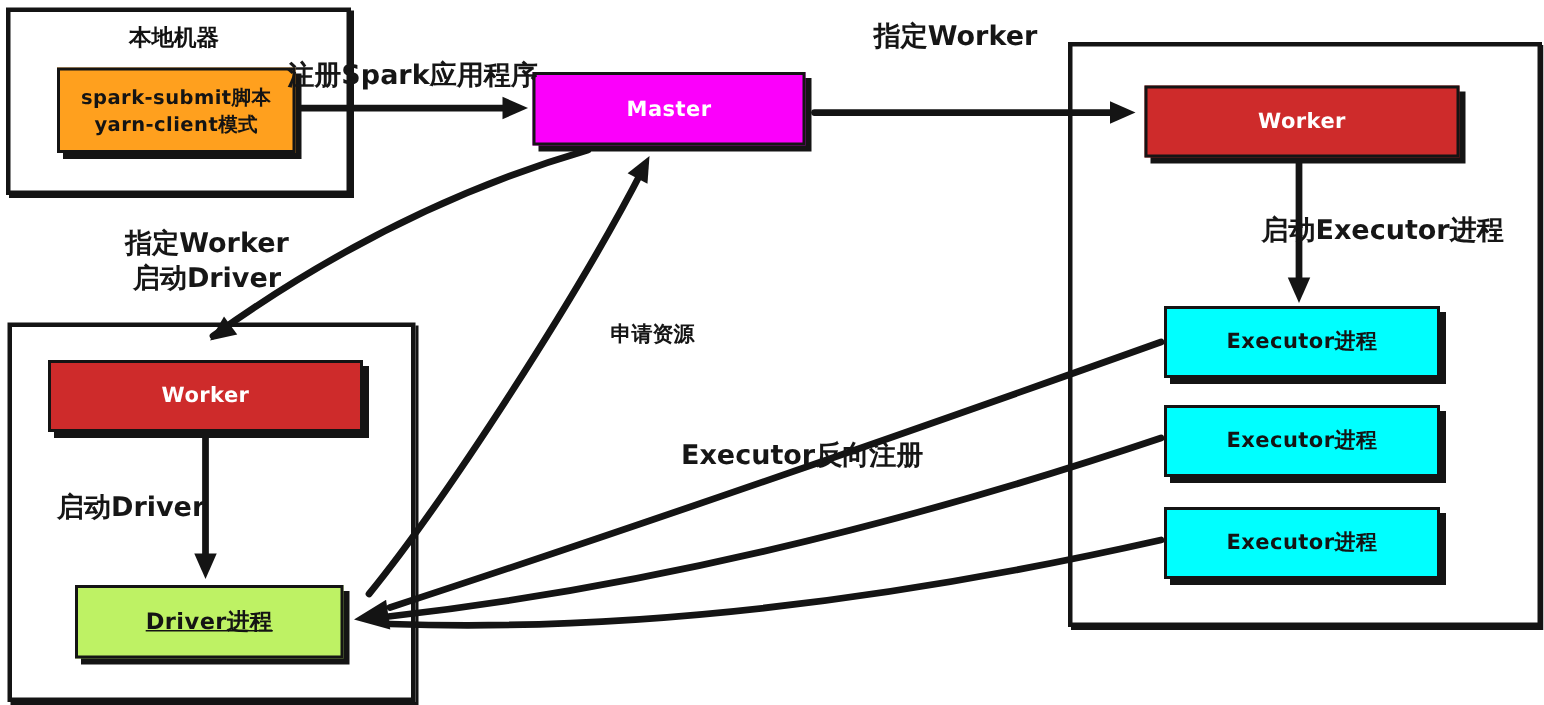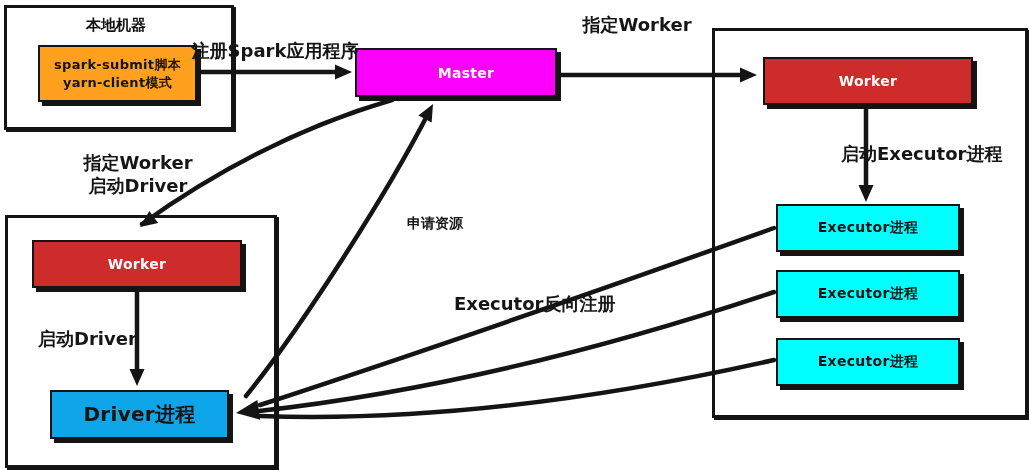--- a/index.html
+++ b/index.html
@@ -79,21 +79,21 @@
     </g>
   </svg>
 
   <div class="node" style="left: 38px; top: 45px; width: 155px; height: 53px; font-size: 13px; background-color: rgb(255, 160, 30);">
     <div>
       <div>spark-submit脚本</div>
       <div>yarn-client模式</div>
     </div>
   </div>
 
-  <div class="node white-text" style="left: 355px; top: 48px; width: 178px; height: 45px; background-color: rgb(251, 0, 251); padding-left: 20px;">
+  <div class="node white-text" style="left: 355px; top: 48px; width: 178px; height: 45px; background-color: rgb(251, 0, 251);">
     <span>Master</span>
   </div>
 
   <div class="node white-text" style="left: 763px; top: 57px; width: 206px; height: 44px; background-color: rgb(206, 43, 43);">
     <span>Worker</span>
   </div>
 
   <div class="node" style="left: 776px; top: 204px; width: 180px; height: 44px; background-color: rgb(0, 255, 255);">
     <span>Executor进程</span>
   </div>
@@ -103,21 +103,21 @@
   </div>
 
   <div class="node" style="left: 776px; top: 338px; width: 180px; height: 44px; background-color: rgb(0, 255, 255);">
     <span>Executor进程</span>
   </div>
 
   <div class="node white-text" style="left: 32px; top: 240px; width: 206px; height: 44px; background-color: rgb(206, 43, 43);">
     <span>Worker</span>
   </div>
 
-  <div class="node" style="left: 50px; top: 390px; width: 175px; height: 45px; font-size: 20px; background-color: #0ea5e9;">
+  <div class="node" style="left: 50px; top: 390px; width: 175px; height: 45px; font-size: 15px; background-color: #bef264; text-decoration: underline;">
     <span>Driver进程</span>
   </div>
 
   <div class="box-title" style="left:4px;top:16px;width:224px;">本地机器</div>
 
   <div class="lbl" style="left:190px;top:39px;width:170px;">注册Spark应用程序</div>
 
   <div class="lbl" style="left:567px;top:13px;width:140px;">
     <div>指定Worker</div>
   </div>

